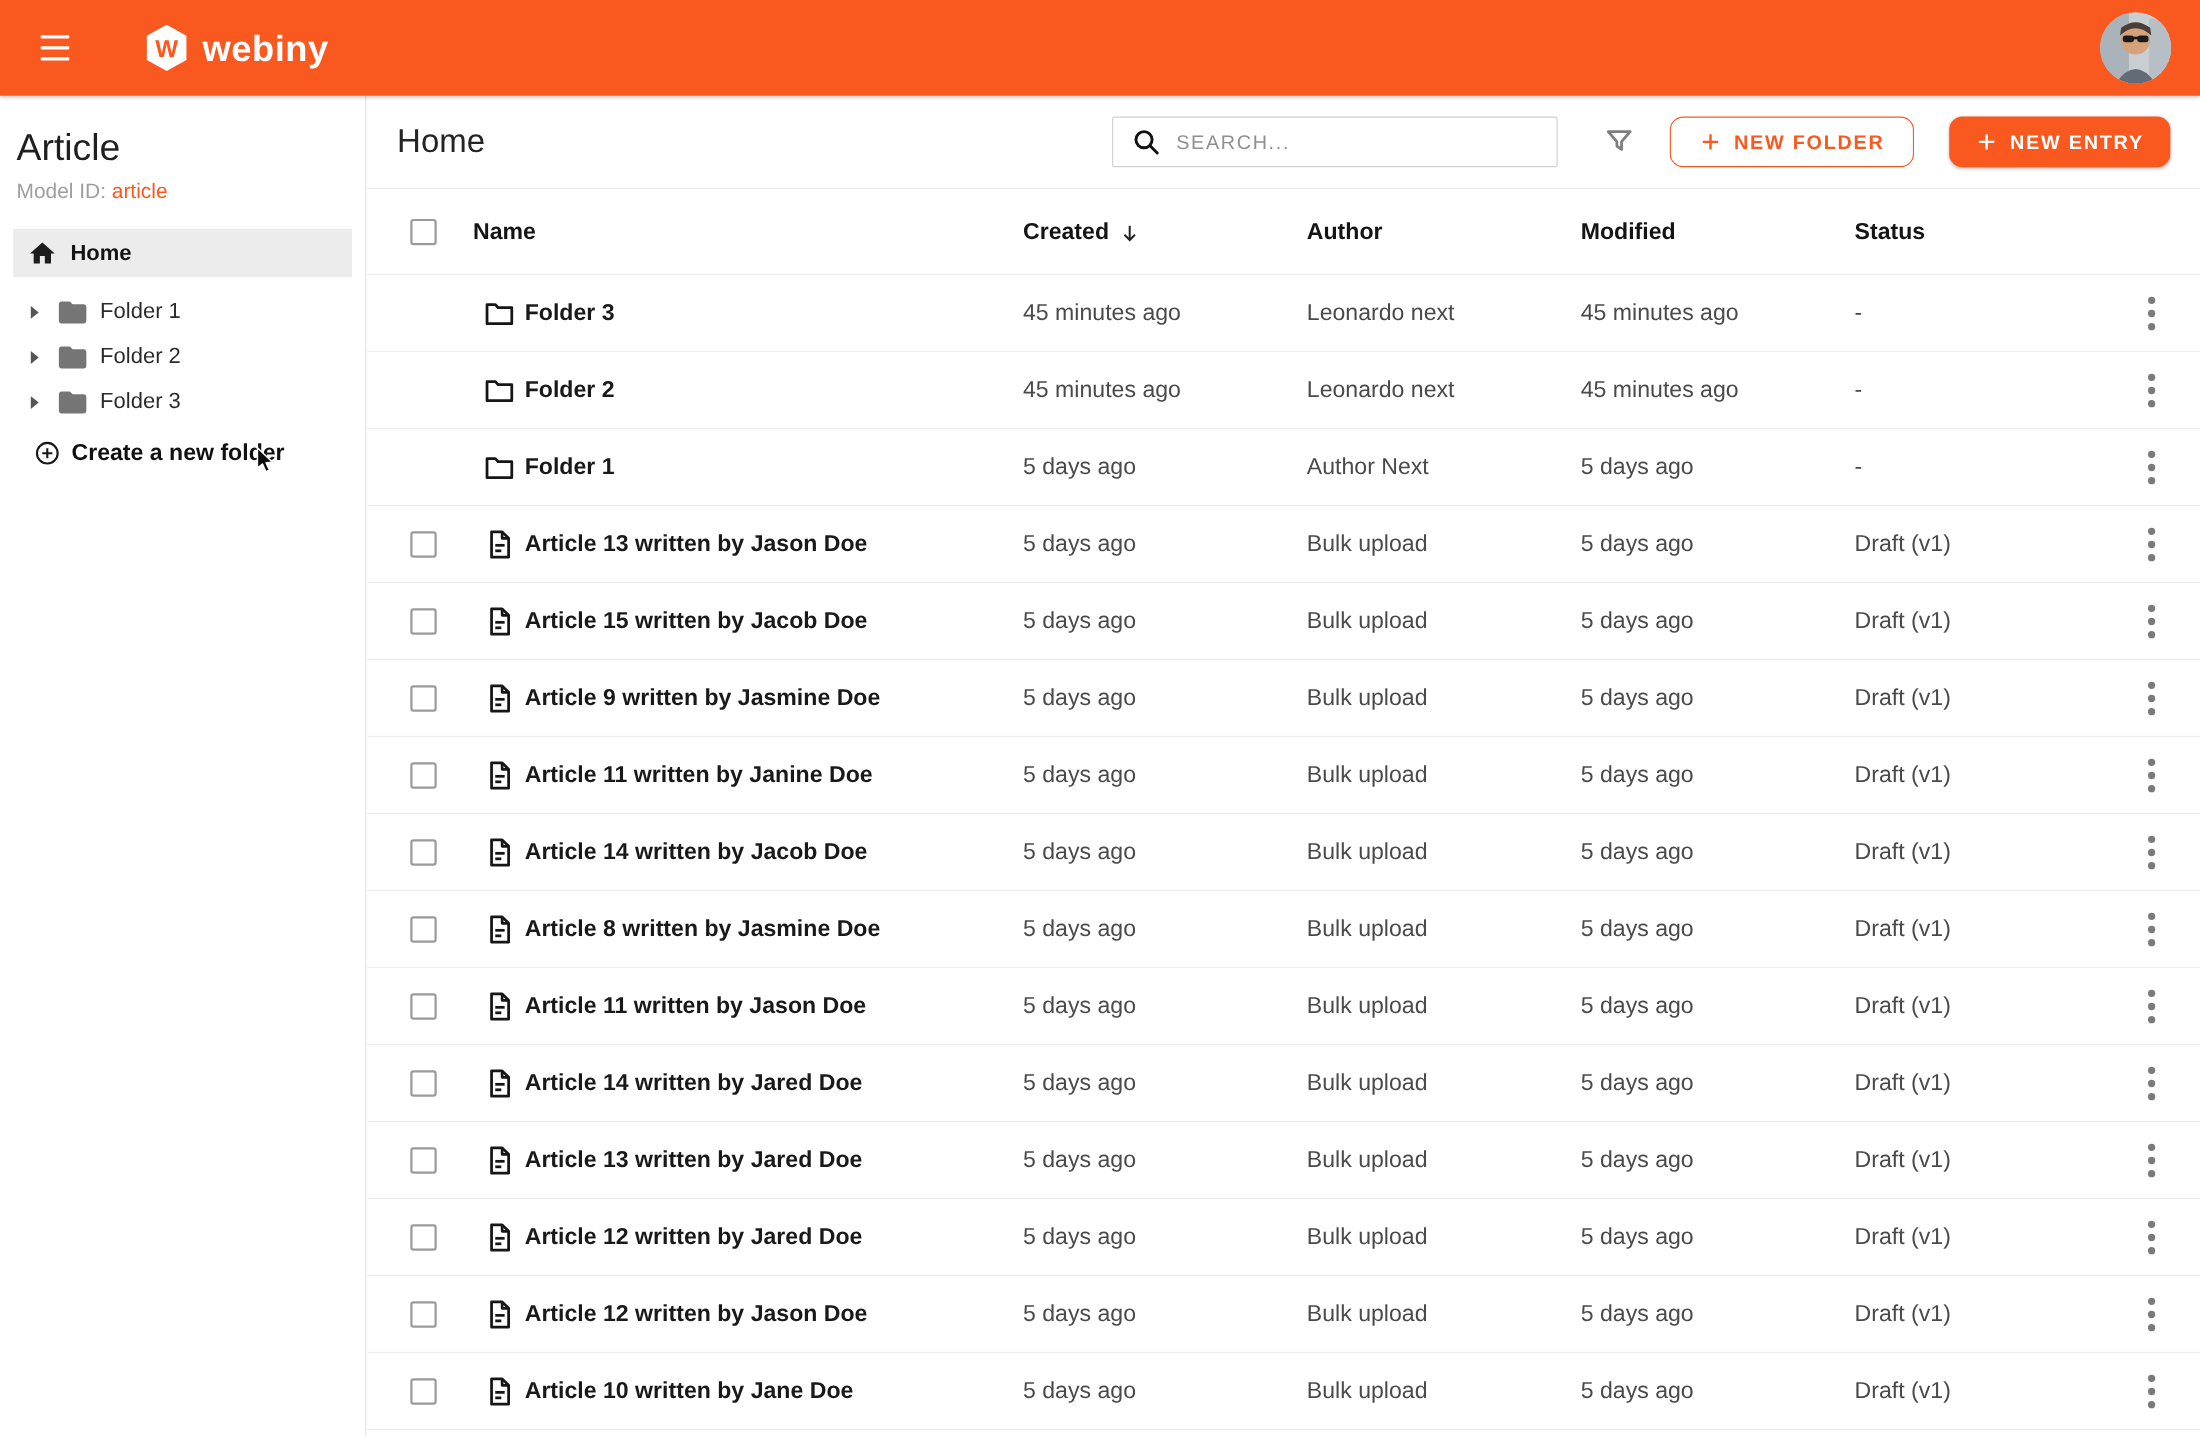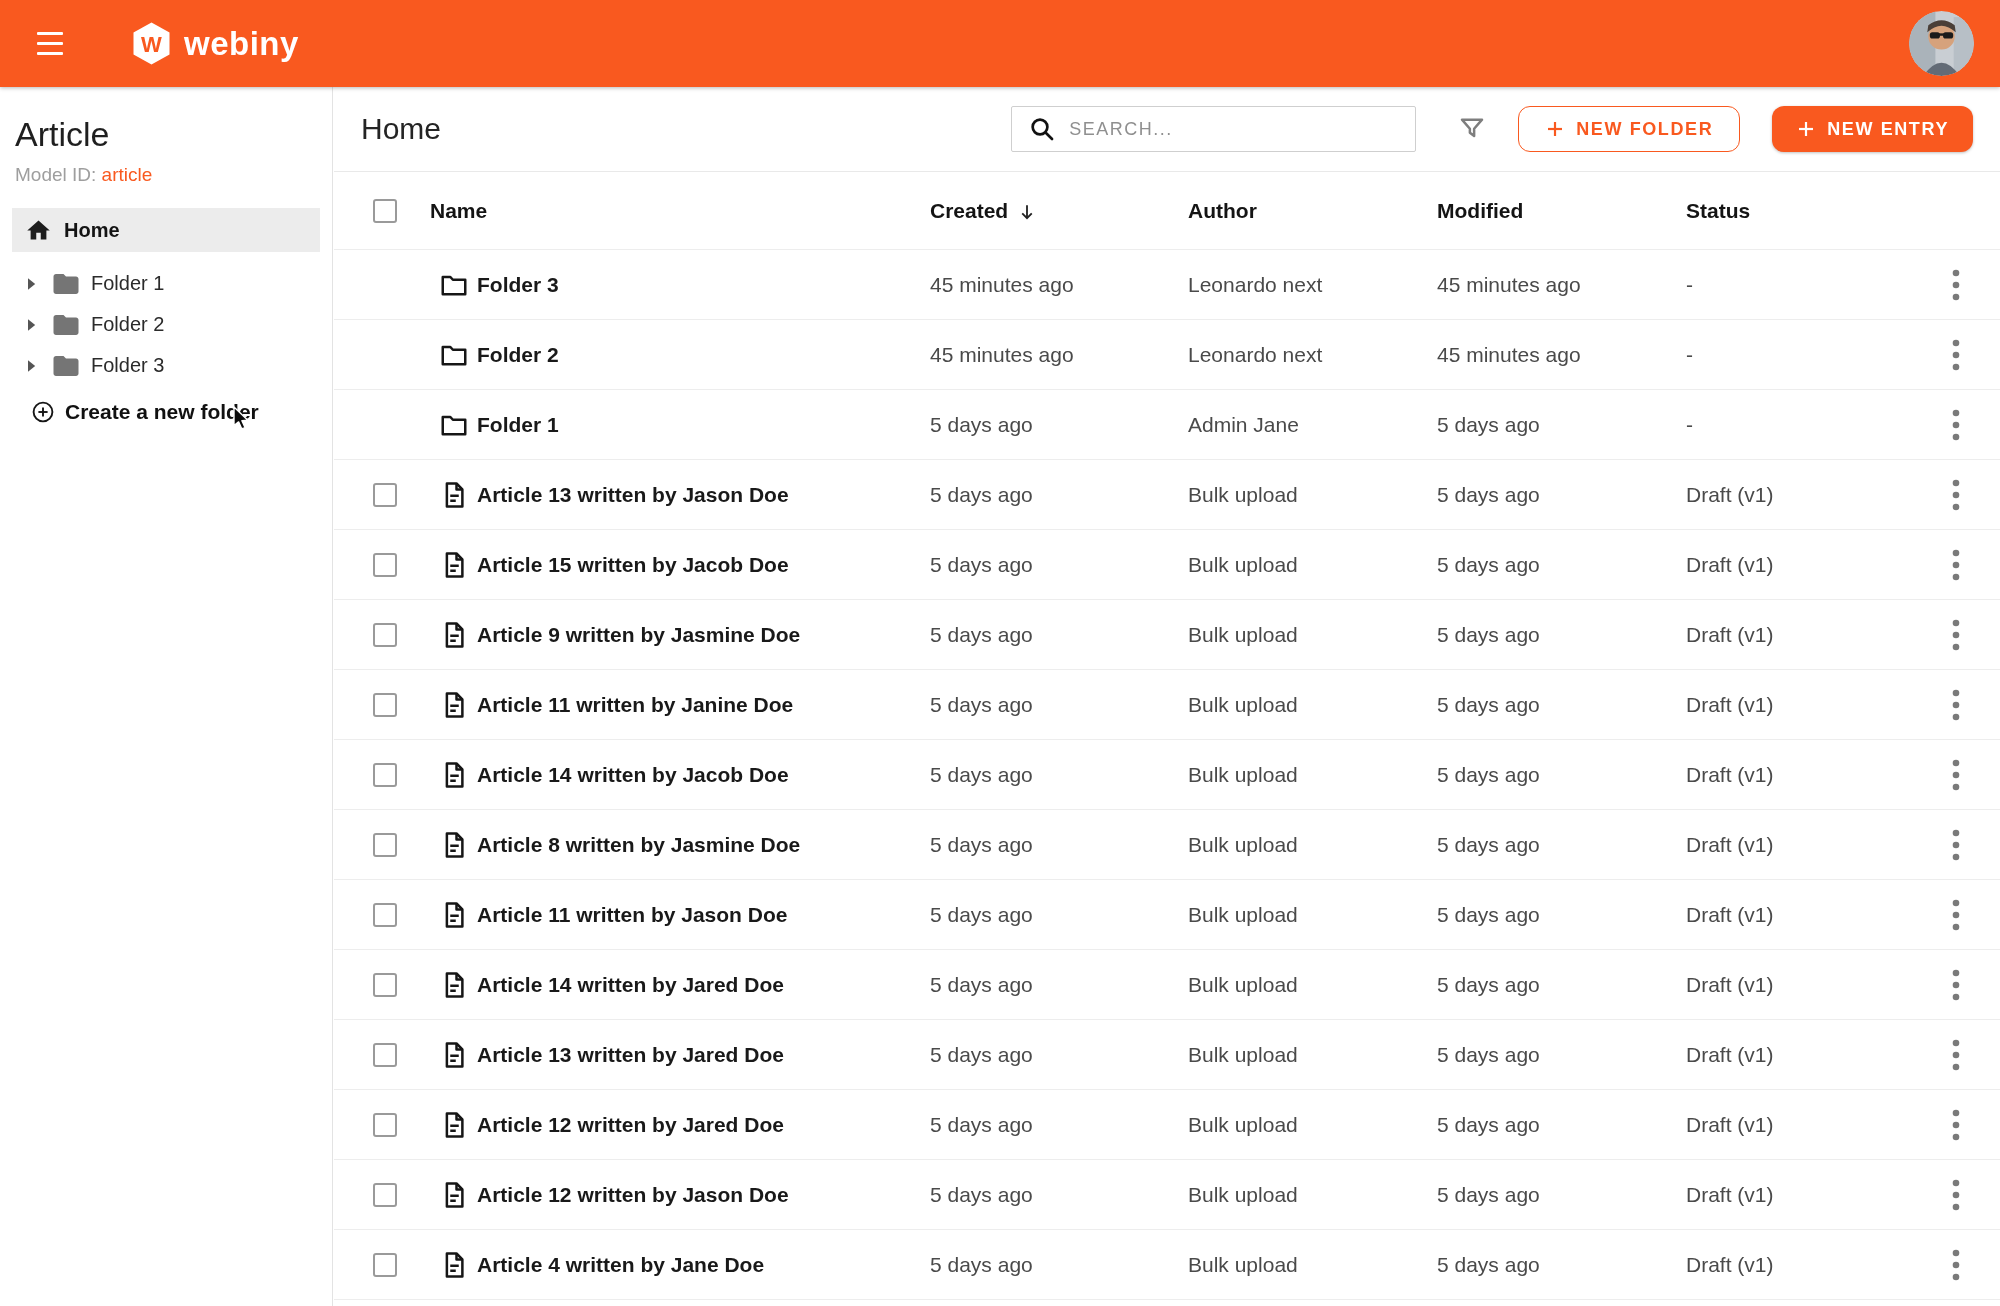--- a/index.html
+++ b/index.html
@@ -293,21 +293,21 @@
       <input type="checkbox" class="checkbox" style="">
     </div>
     <div class="icon-cell">
       <svg class="folder-ico" width="30" height="30" viewBox="0 0 24 24">
         <path d="M3 5.6 h6.1 l2 2.2 H21 V19.4 H3 Z" fill="none" stroke="#161616" stroke-width="2" stroke-linejoin="round"></path>
       </svg>
 
     </div>
     <div class="name-cell">Folder 1</div>
     <div class="txt-cell">5 days ago</div>
-    <div class="txt-cell">Admin Jane</div>
+    <div class="txt-cell">Author Next</div>
     <div class="txt-cell">5 days ago</div>
     <div class="txt-cell">-</div>
     <button class="kebab" aria-label="row actions">
       <svg width="12" height="34" viewBox="0 0 12 34">
         <circle cx="6" cy="5" r="3.3" fill="#7a7a7a"></circle>
         <circle cx="6" cy="17" r="3.3" fill="#7a7a7a"></circle>
         <circle cx="6" cy="29" r="3.3" fill="#7a7a7a"></circle>
       </svg>
     </button>
   </div>
@@ -615,21 +615,21 @@
     </div>
     <div class="icon-cell">
 
       <svg class="doc-ico" width="30" height="30" viewBox="0 0 24 24">
         <path d="M6.3 2.8 H14 L18.7 7.5 V21.2 H6.3 Z" fill="none" stroke="#161616" stroke-width="2" stroke-linejoin="round"></path>
         <path d="M14 2.8 V7.5 H18.7" fill="none" stroke="#161616" stroke-width="2" stroke-linejoin="round"></path>
         <line x1="9" y1="12.6" x2="15.8" y2="12.6" stroke="#161616" stroke-width="2"></line>
         <line x1="9" y1="16.6" x2="13.4" y2="16.6" stroke="#161616" stroke-width="2"></line>
       </svg>
     </div>
-    <div class="name-cell">Article 4 written by Jane Doe</div>
+    <div class="name-cell">Article 10 written by Jane Doe</div>
     <div class="txt-cell">5 days ago</div>
     <div class="txt-cell">Bulk upload</div>
     <div class="txt-cell">5 days ago</div>
     <div class="txt-cell">Draft (v1)</div>
     <button class="kebab" aria-label="row actions">
       <svg width="12" height="34" viewBox="0 0 12 34">
         <circle cx="6" cy="5" r="3.3" fill="#7a7a7a"></circle>
         <circle cx="6" cy="17" r="3.3" fill="#7a7a7a"></circle>
         <circle cx="6" cy="29" r="3.3" fill="#7a7a7a"></circle>
       </svg>

